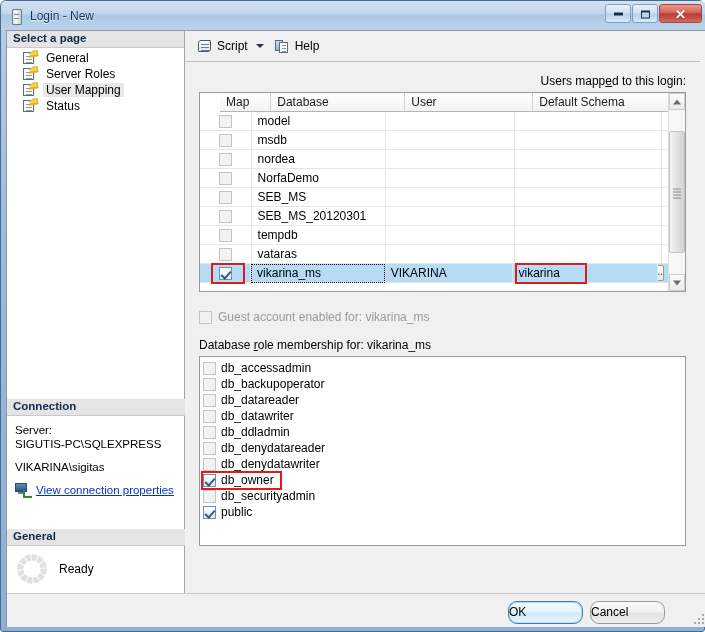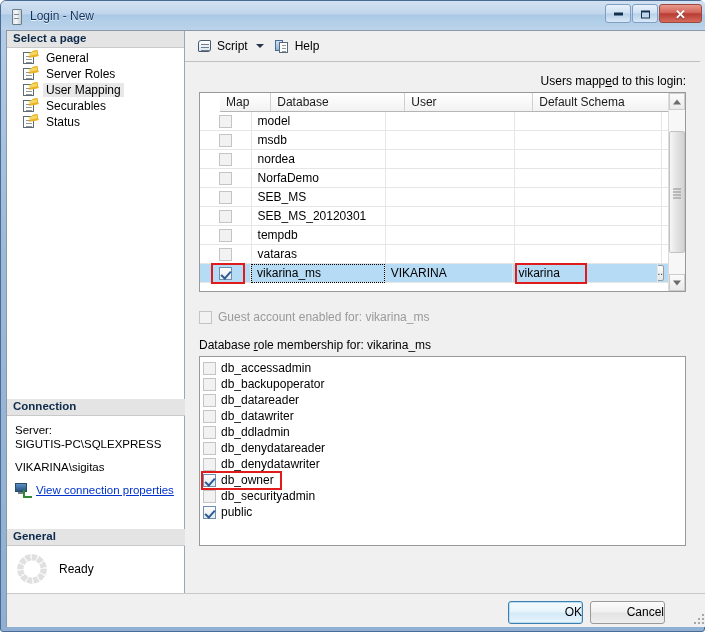--- a/index.html
+++ b/index.html
@@ -564,23 +564,23 @@
     height: 33px;
     background: #f0f0f0;
     border-top: 1px solid #c8c8c8;
   }
   .btn {
     position: absolute;
     top: 7px;
     width: 75px; height: 23px;
     box-sizing: border-box;
     font-size: 12px;
-    text-align: right;
+    text-align: left;
     line-height: 21px;
-    border-radius: 3px;
+    border-radius: 9px;
     border: 1px solid #9a9a9a;
     background: linear-gradient(to bottom, #fbfbfb 0%, #f0f0f0 48%, #e3e3e3 52%, #eeeeee 100%);
     color: #000;
   }
   .btn.primary {
     border: 1px solid #3c7fb1;
     box-shadow: 0 0 0 1px #b9dcf0 inset;
     background: linear-gradient(to bottom, #f5fbfe 0%, #e6f3fb 48%, #d3e9f7 52%, #e9f5fd 100%);
   }
   .btn-ok { right: 125px; }
@@ -646,27 +646,20 @@
               <span class="doc"></span>
               <span class="tri"></span>
             </span>
           <span class="lbl">User Mapping</span>
         </div>
         <div class="page-item">
           <span class="pg-icon">
               <span class="doc"></span>
               <span class="tri"></span>
             </span>
-          <span class="lbl">Securables</span>
-        </div>
-        <div class="page-item">
-          <span class="pg-icon">
-              <span class="doc"></span>
-              <span class="tri"></span>
-            </span>
           <span class="lbl">Status</span>
         </div>
       </div>
 
       <div class="conn-block" style="top:368px;">
         <div class="section-header">Connection</div>
         <div class="conn-body">
           <div class="pair">
             <div>Server:</div>
             <div>SIGUTIS-PC\SQLEXPRESS</div>

